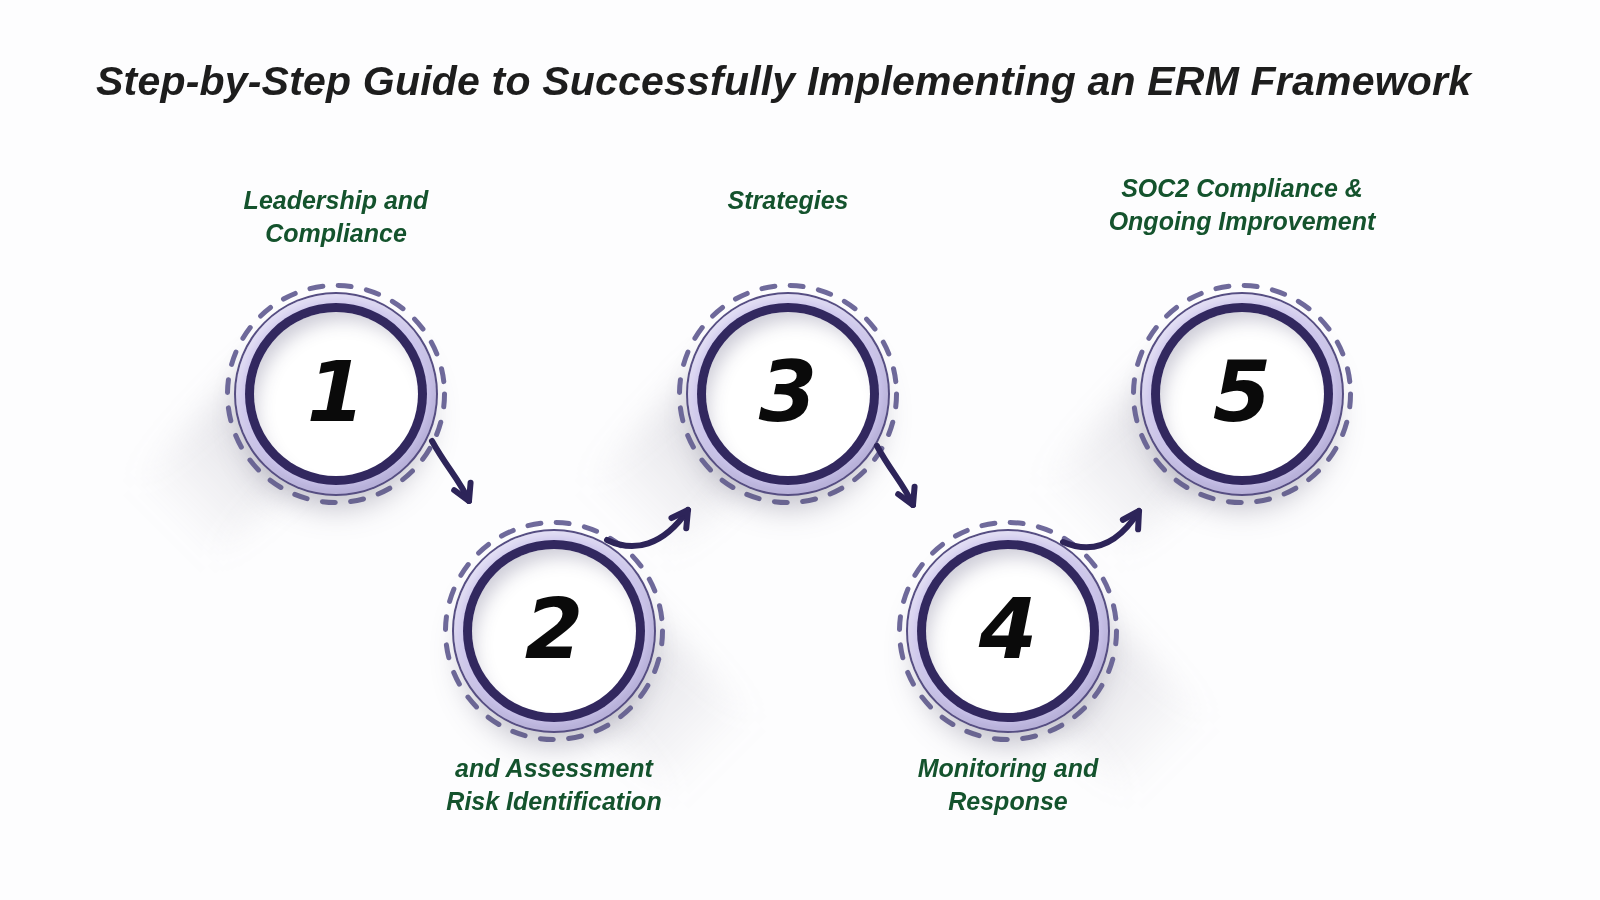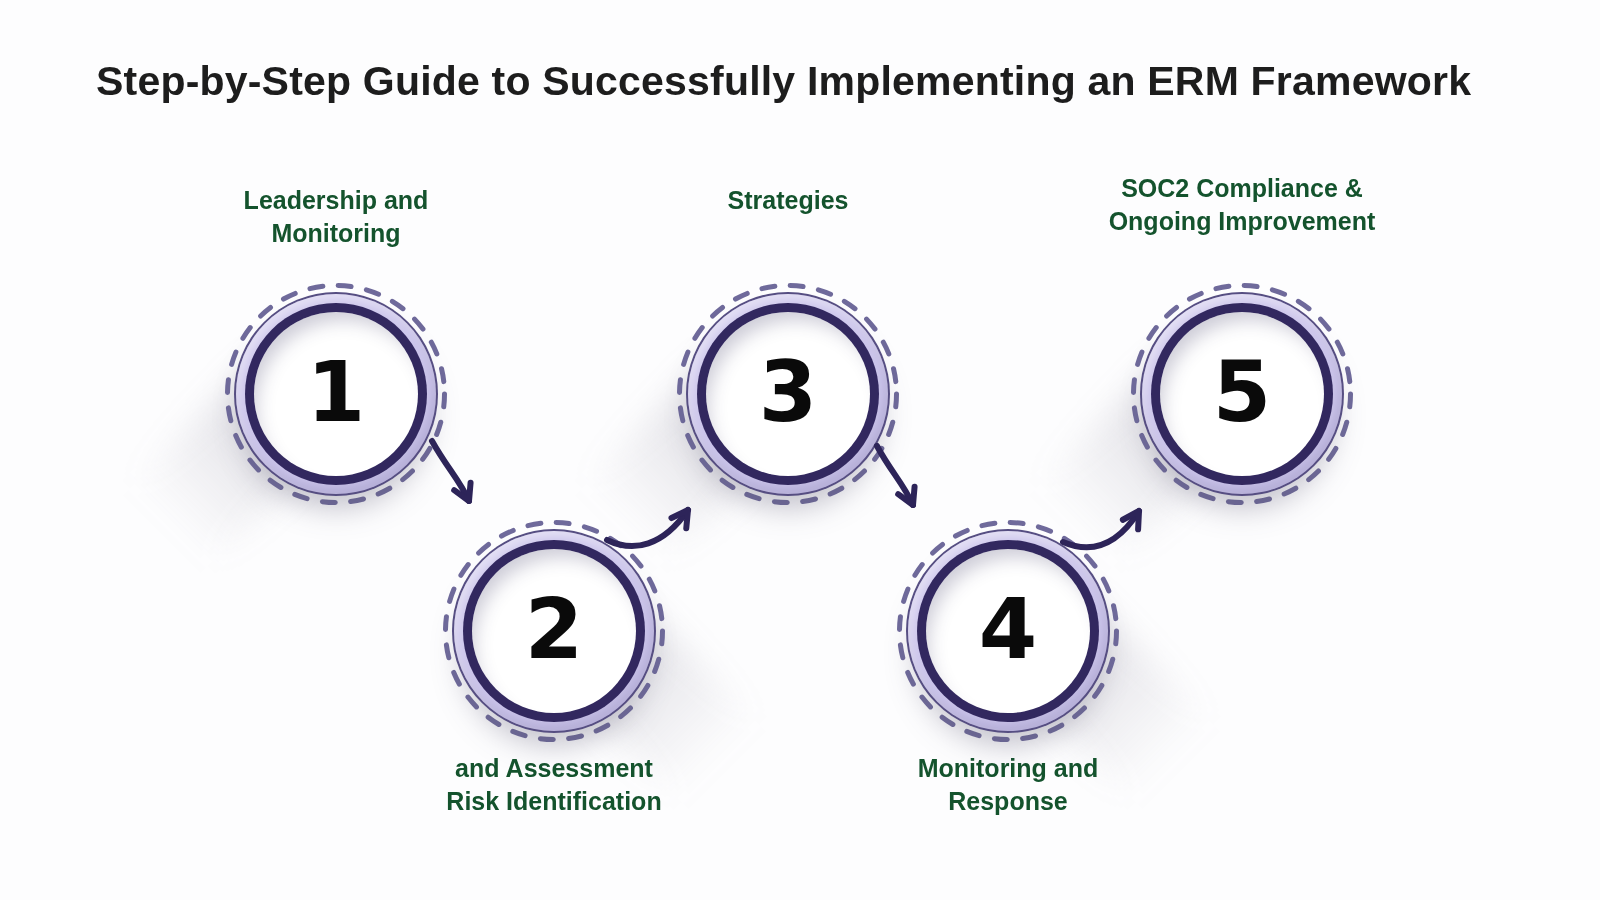--- a/index.html
+++ b/index.html
@@ -3,21 +3,21 @@
 <meta charset="utf-8">
 <style>
   * { margin:0; padding:0; box-sizing:border-box; }
   html,body { width:1600px; height:900px; }
   body {
     font-family: "Liberation Sans", sans-serif;
     background:#fdfdfe;
     position:relative;
     overflow:hidden;
   }
-  .canvas { position:absolute; inset:0; width:1592px; height:900px; }
+  .canvas { position:absolute; inset:0; width:1592px; height:900px;font-style:italic; }
 
   .page-title {
     position:absolute; left:96px; top:58px;
     font-size:41px; font-weight:700; color:#1d1d1d;
     letter-spacing:0.2px; white-space:nowrap;
   }
 
   .step { position:absolute; }
 
   .step-label {
@@ -73,21 +73,21 @@
 </head>
 <body>
 
 <div class="canvas" style="--lav:#cdc6ec; --lav-outline:#564e82; --navy:#32285f;">
 
   <h1 class="page-title">Step-by-Step Guide to Successfully Implementing an ERM Framework</h1>
 
   <div class="step step-top">
     <div class="step-label" style="left:146px; top:184px">
       <div>Leadership and</div>
-      <div>Monitoring</div>
+      <div>Compliance</div>
     </div>
     <div class="circle-wrap" style="left:224px; top:282px">
       <div class="streak"></div>
       <svg class="dashed-ring" width="224" height="224" viewBox="0 0 224 224">
         <circle cx="112" cy="112" r="108.5" fill="none" stroke="#6f6a9b" stroke-width="5" stroke-dasharray="13 15.5" stroke-linecap="round"></circle>
       </svg>
       <div class="lav-ring">
         <div class="navy-ring">
           <div class="white-core">
             <span class="step-number">1</span>

